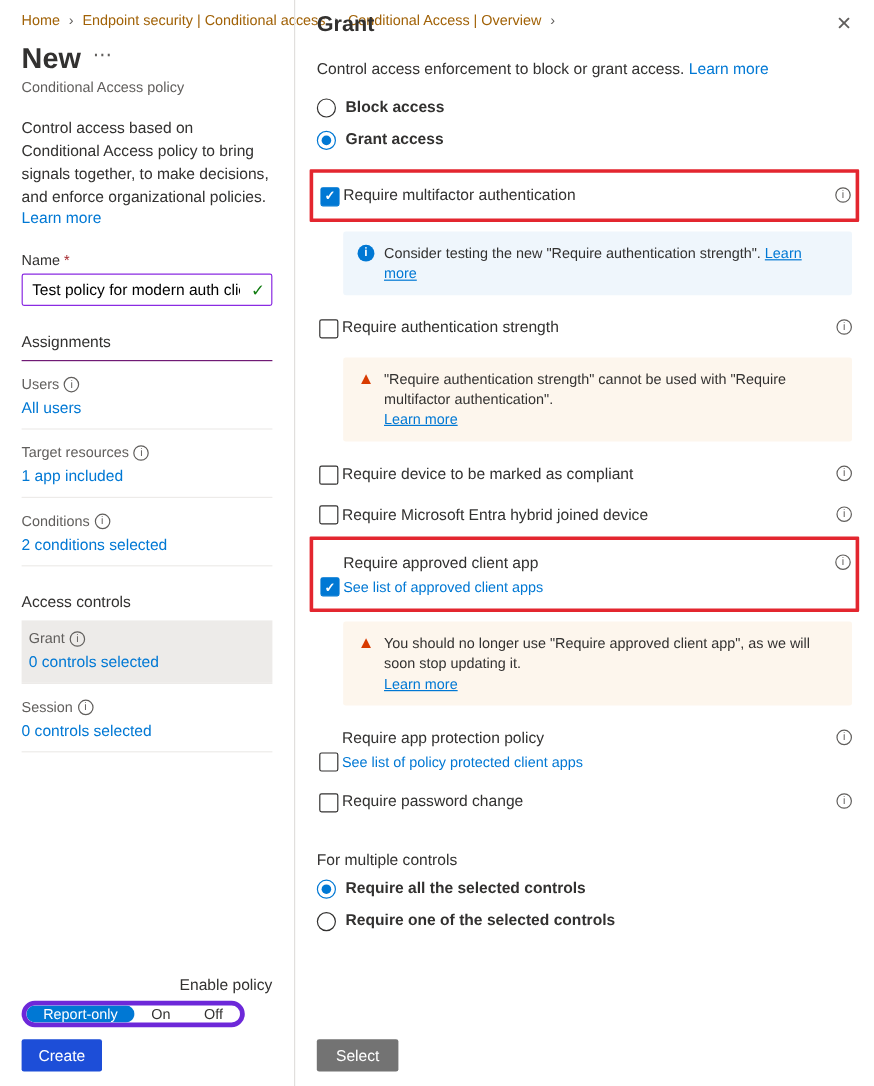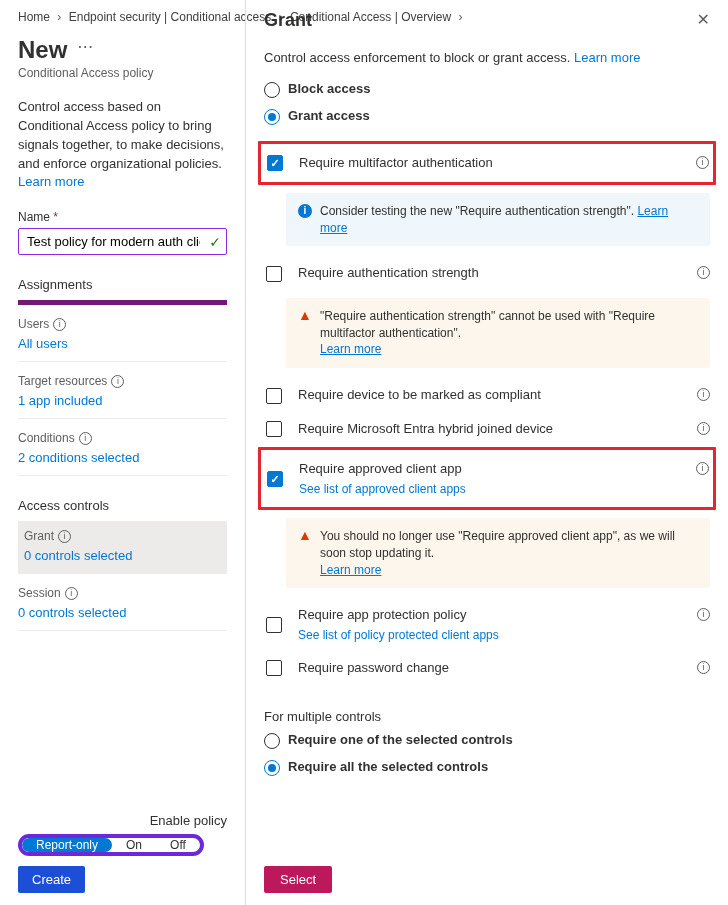--- a/index.html
+++ b/index.html
@@ -24,21 +24,21 @@
       flex-direction: column;
       position: relative;
     }
     .breadcrumb {
       font-size: 12px;
       color: #605e5c;
       margin-bottom: 12px;
       white-space: nowrap;
     }
     .breadcrumb span.sep { margin: 0 4px; color: #605e5c; }
-    .breadcrumb a { color: #404040; }
+    .breadcrumb a { color: #a16207; }
     .page-title-row { display: flex; align-items: center; gap: 10px; }
     .page-title { font-size: 24px; font-weight: 600; }
     .more-dots { color: #605e5c; font-size: 16px; cursor: pointer; position: relative; top:-4px;}
     .subtitle { font-size: 12px; color: #605e5c; margin-top: 2px; margin-bottom: 18px; }
     .desc { font-size: 13px; line-height: 1.45; color: #323130; }
     .req { color: #a4262c; }
     .fld-label { font-size: 12px; color: #323130; margin-top: 18px; margin-bottom: 4px; }
 
     .name-input-wrap { position: relative; }
     .name-input {
@@ -48,21 +48,21 @@
       padding: 5px 26px 5px 8px;
       font-size: 13px;
       font-family: inherit;
       outline: none;
     }
     .name-check {
       position: absolute; right: 6px; top: 50%; transform: translateY(-50%);
       color: #107c10; font-size: 14px;
     }
 
-    .section-h { font-size: 13px; font-weight: 400; margin-top: 22px; padding-bottom: 8px; border-bottom: 5px solid #701a75; }
+    .section-h { font-size: 13px; font-weight: 400; margin-top: 22px; padding-bottom: 8px; border-bottom: 1px solid #701a75; }
     .section-h.nb { border-bottom: none; padding-bottom: 4px; }
     .pair-label { font-size: 12px; color: #605e5c; margin-top: 12px; display:flex; align-items:center; gap:4px; }
     .pair-value { font-size: 13px; margin-top: 5px; }
     .hr { border: none; border-top: 1px solid #edebe9; margin-top: 10px; }
 
     .selected-row {
       background: #edebe9;
       margin-top: 4px;
       padding: 8px 6px 10px 6px;
     }
@@ -106,21 +106,21 @@
     .radio-row, .check-row { display:flex; align-items:flex-start; gap:8px; margin-bottom:10px; font-size:13px;font-weight:bold; }
     .radio { width:16px; height:16px; border:1px solid #323130; border-radius:50%; display:inline-flex; align-items:center; justify-content:center; flex:0 0 16px; margin-top:1px; cursor:pointer;}
     .radio.checked::after { content:""; width:8px; height:8px; background:#0078d4; border-radius:50%; }
     .radio.checked { border-color:#0078d4; }
 
     .check { width:16px; height:16px; border:1px solid #323130; border-radius:2px; display:inline-flex; align-items:center; justify-content:center; flex:0 0 16px; margin-top:1px; cursor:pointer; background:#fff;}
     .check.checked { background:#0078d4; border-color:#0078d4; color:#fff; }
     .check.checked::after { content:"✓"; font-size:11px; font-weight:bold; }
 
     .opts { padding-left: 0; margin-top: 4px; }
-    .opt-item { display:flex; align-items:center; gap:16px; padding:8px 2px; font-size:13px; position:relative;}
+    .opt-item { display:flex; align-items:flex-end; gap:3px; padding:8px 2px; font-size:13px; position:relative;}
     .opt-text { flex:1; line-height:1.35; padding-right:20px;}
     .opt-info { position:absolute; right:0; top:10px; }
     .opt-sublink { display:block; margin-top:3px; font-size:12px; }
 
     .highlight-box { border: 3px solid #e3262f; padding: 2px 4px; margin: 2px -6px; border-radius:1px;}
 
     .info-banner, .warn-banner {
       margin: 8px 0 10px 22px;
       padding: 10px 12px;
       font-size: 12px;
@@ -132,21 +132,21 @@
     .warn-banner { background:#fdf6ed; }
     .banner-icon { flex:0 0 14px; display:inline-flex; width:14px; height:14px; border-radius:50%; align-items:center; justify-content:center; font-size:10px; font-weight:bold; margin-top:1px;}
     .info-banner .banner-icon { background:#0078d4; color:#fff; }
     .warn-banner .banner-icon { background:none; color:#d83b01; font-size:14px;}
 
     .for-multiple { margin-top: 24px; }
     .for-multiple-lbl { font-size: 13px; margin-bottom: 8px; }
 
     .right-footer { margin-top: auto; padding-top: 12px;}
     .select-btn {
-      background:#be185d; color:#fff; border:none; padding:6px 16px;
+      background:#737373; color:#fff; border:none; padding:6px 16px;
       font-size:13px; cursor:pointer; border-radius:2px;
     }
   </style>
 </head>
 <body>
 
 <div class="left">
   <div class="breadcrumb">
     <a>Home</a>
     <span class="sep">›</span>
@@ -312,25 +312,25 @@
     <div class="opt-item">
       <span class="check"></span>
       <div class="opt-text">Require password change</div>
       <span class="info-icon opt-info">i</span>
     </div>
   </div>
 
   <div class="for-multiple">
     <div class="for-multiple-lbl">For multiple controls</div>
     <div class="radio-row">
+      <span class="radio checked"></span>
+      <span>Require all the selected controls</span>
+    </div>
+    <div class="radio-row">
       <span class="radio"></span>
       <span>Require one of the selected controls</span>
     </div>
-    <div class="radio-row">
-      <span class="radio checked"></span>
-      <span>Require all the selected controls</span>
-    </div>
   </div>
 
   <div class="right-footer">
     <button class="select-btn">Select</button>
   </div>
 </div>
 
 </body></html>

